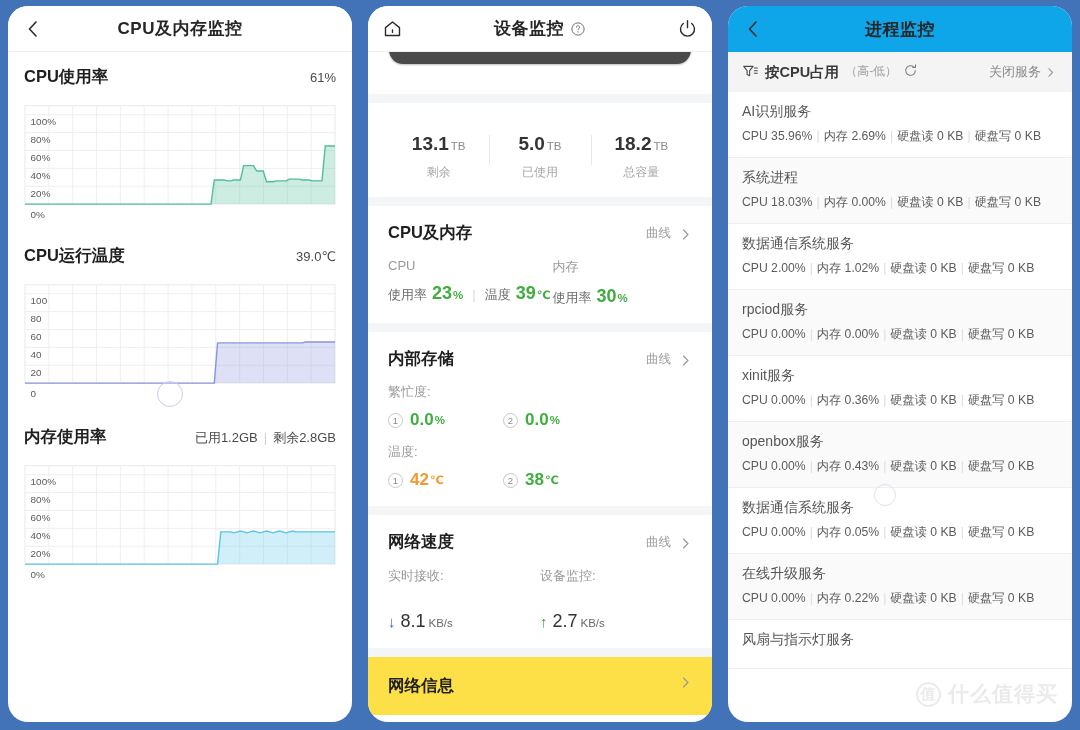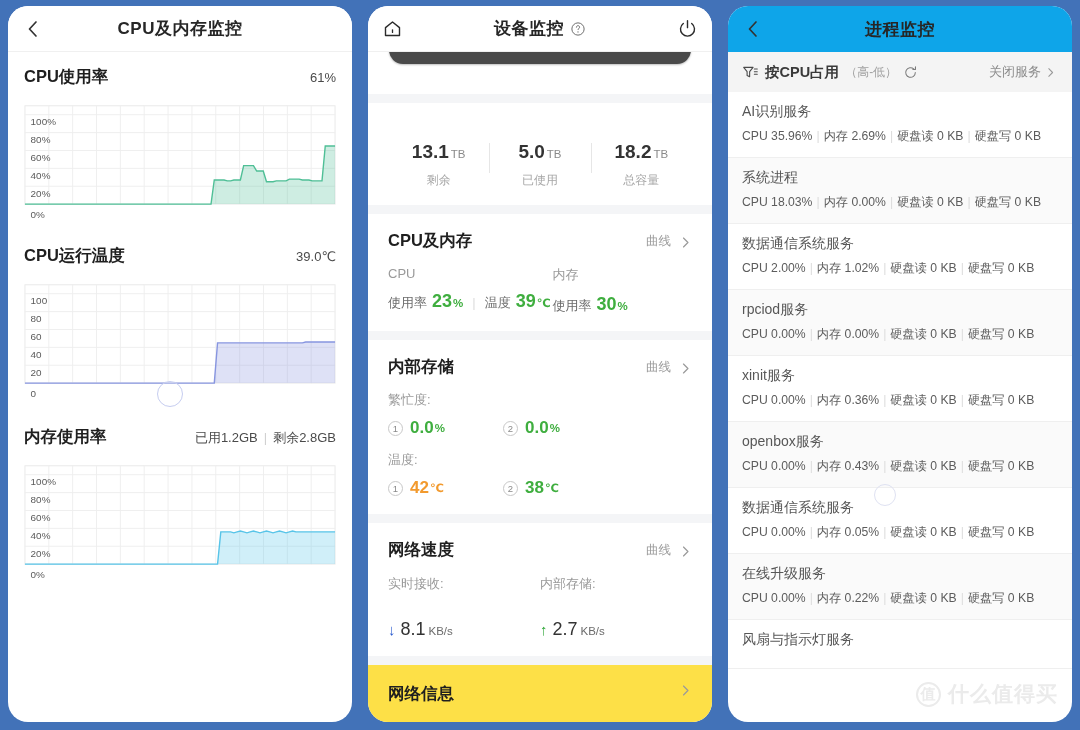--- a/index.html
+++ b/index.html
@@ -81,21 +81,21 @@
   .m-card { background: #fff; padding: 16px 20px 16px 20px; }
   .m-card-head {
     display: flex; align-items: center; justify-content: space-between;
     margin-bottom: 4px;
   }
   .m-card-title { font-size: 16.5px; font-weight: 700; color: #1f1f1f; }
   .m-card-right { display:flex; align-items:center; gap:8px; }
   .m-curve { font-size: 12.5px; color: #9a9a9a; }
   .chev-r { width: 13px; height: 13px; }
 
-  .stor-row { display: flex; align-items: stretch; margin-top: 22px; }
+  .stor-row { display: flex; align-items: stretch; margin-top: 14px; }
   .stor-cell { flex: 1; text-align: center; position: relative; }
   .stor-cell + .stor-cell::before {
     content: ""; position: absolute; left: 0; top: 2px; bottom: 16px;
     width: 1px; background: #e6e6e6;
   }
   .stor-num { font-size: 19px; font-weight: 700; color: #333; }
   .stor-unit { font-size: 11.5px; font-weight: 400; color: #8a8a8a; margin-left: 2px; }
   .stor-lab { font-size: 12px; color: #a6a6a6; margin-top: 9px; }
 
   .cm-row { display: flex; margin-top: 14px; }
@@ -134,21 +134,21 @@
   .m-simple {
     background: #fde047; padding: 18px 20px;
     display: flex; align-items: flex-start; justify-content: space-between;
   }
 
   
   .r-filterbar {
     height: 40px; background: #f4f4f4;
     display: flex; align-items: center; padding: 0 14px;
   }
-  .r-filter-left { display: flex; align-items: center; gap: 6px; }
+  .r-filter-left { display: flex; align-items: flex-start; gap: 6px; }
   .r-filter-txt { font-size: 14.5px; color: #3a3a3a; font-weight: 700; }
   .r-filter-sub { font-size: 12px; color: #a0a0a0; }
   .r-close { margin-left: auto; display:flex; align-items:center; gap:4px;
              font-size: 13px; color: #8a8a8a; }
   .proc {
     padding: 11px 14px 12px 14px;
     border-bottom: 1px solid #efefef;
   }
   .proc.alt { background: #fafafa; }
   .proc-name { font-size: 14px; color: #575757; margin-bottom: 7px; }
@@ -452,21 +452,21 @@
         <div class="net-row">
           <div class="net-col">
             <div class="net-lab">实时接收:</div>
             <div class="net-val">
               <span class="arrow dn">↓</span>
               <span class="net-num">8.1</span>
               <span class="net-u">KB/s</span>
             </div>
           </div>
           <div class="net-col">
-            <div class="net-lab">内部存储:</div>
+            <div class="net-lab">设备监控:</div>
             <div class="net-val">
               <span class="arrow up">↑</span>
               <span class="net-num">2.7</span>
               <span class="net-u">KB/s</span>
             </div>
           </div>
         </div>
       </div>
       <div class="m-gap"></div>
 

